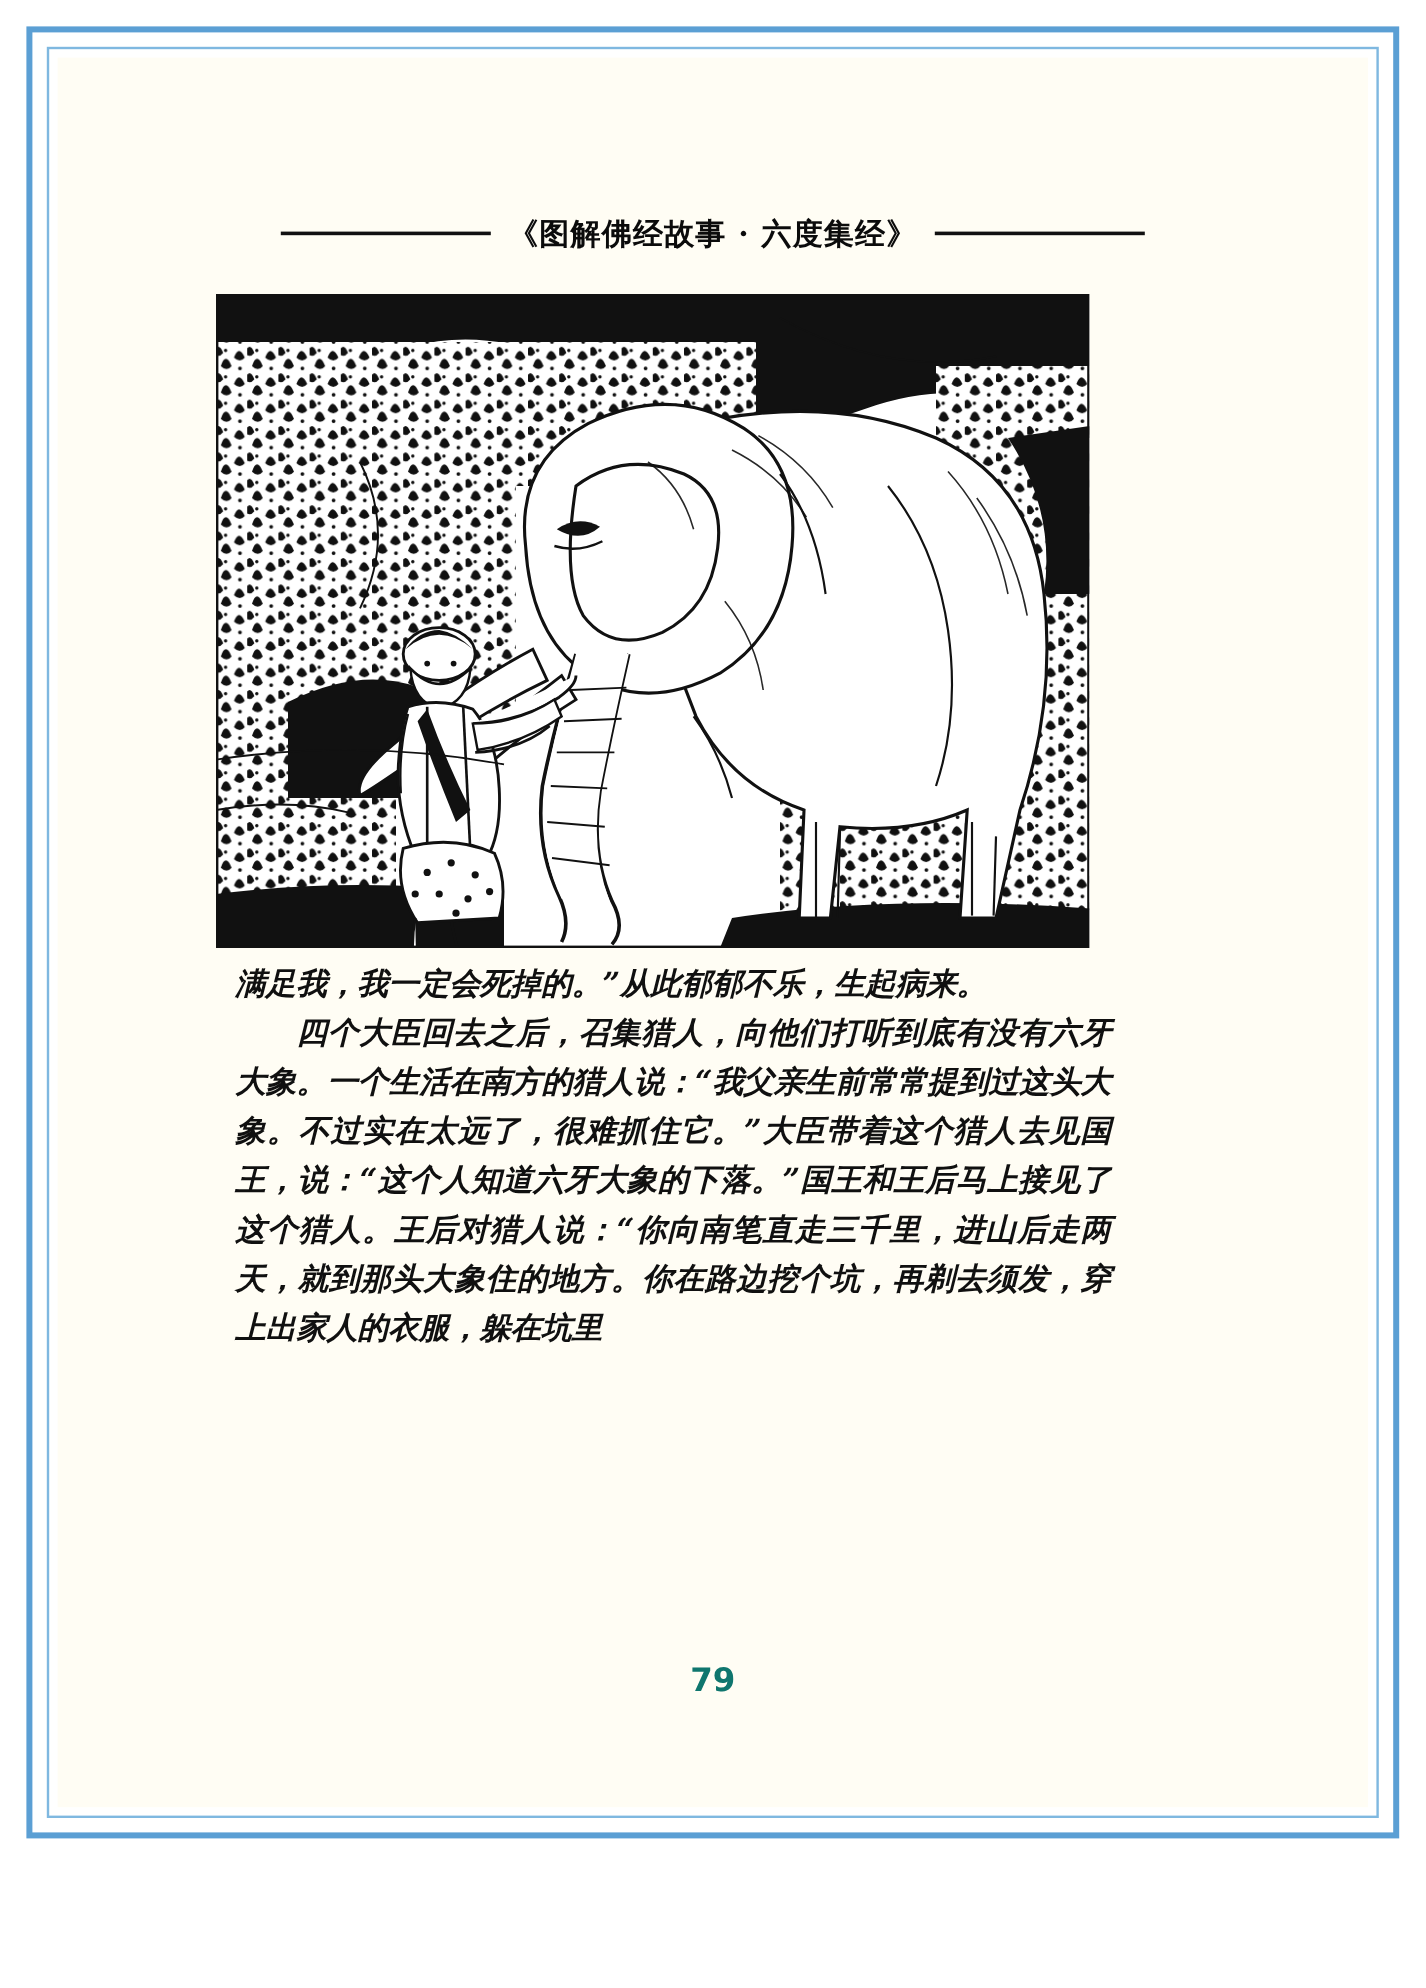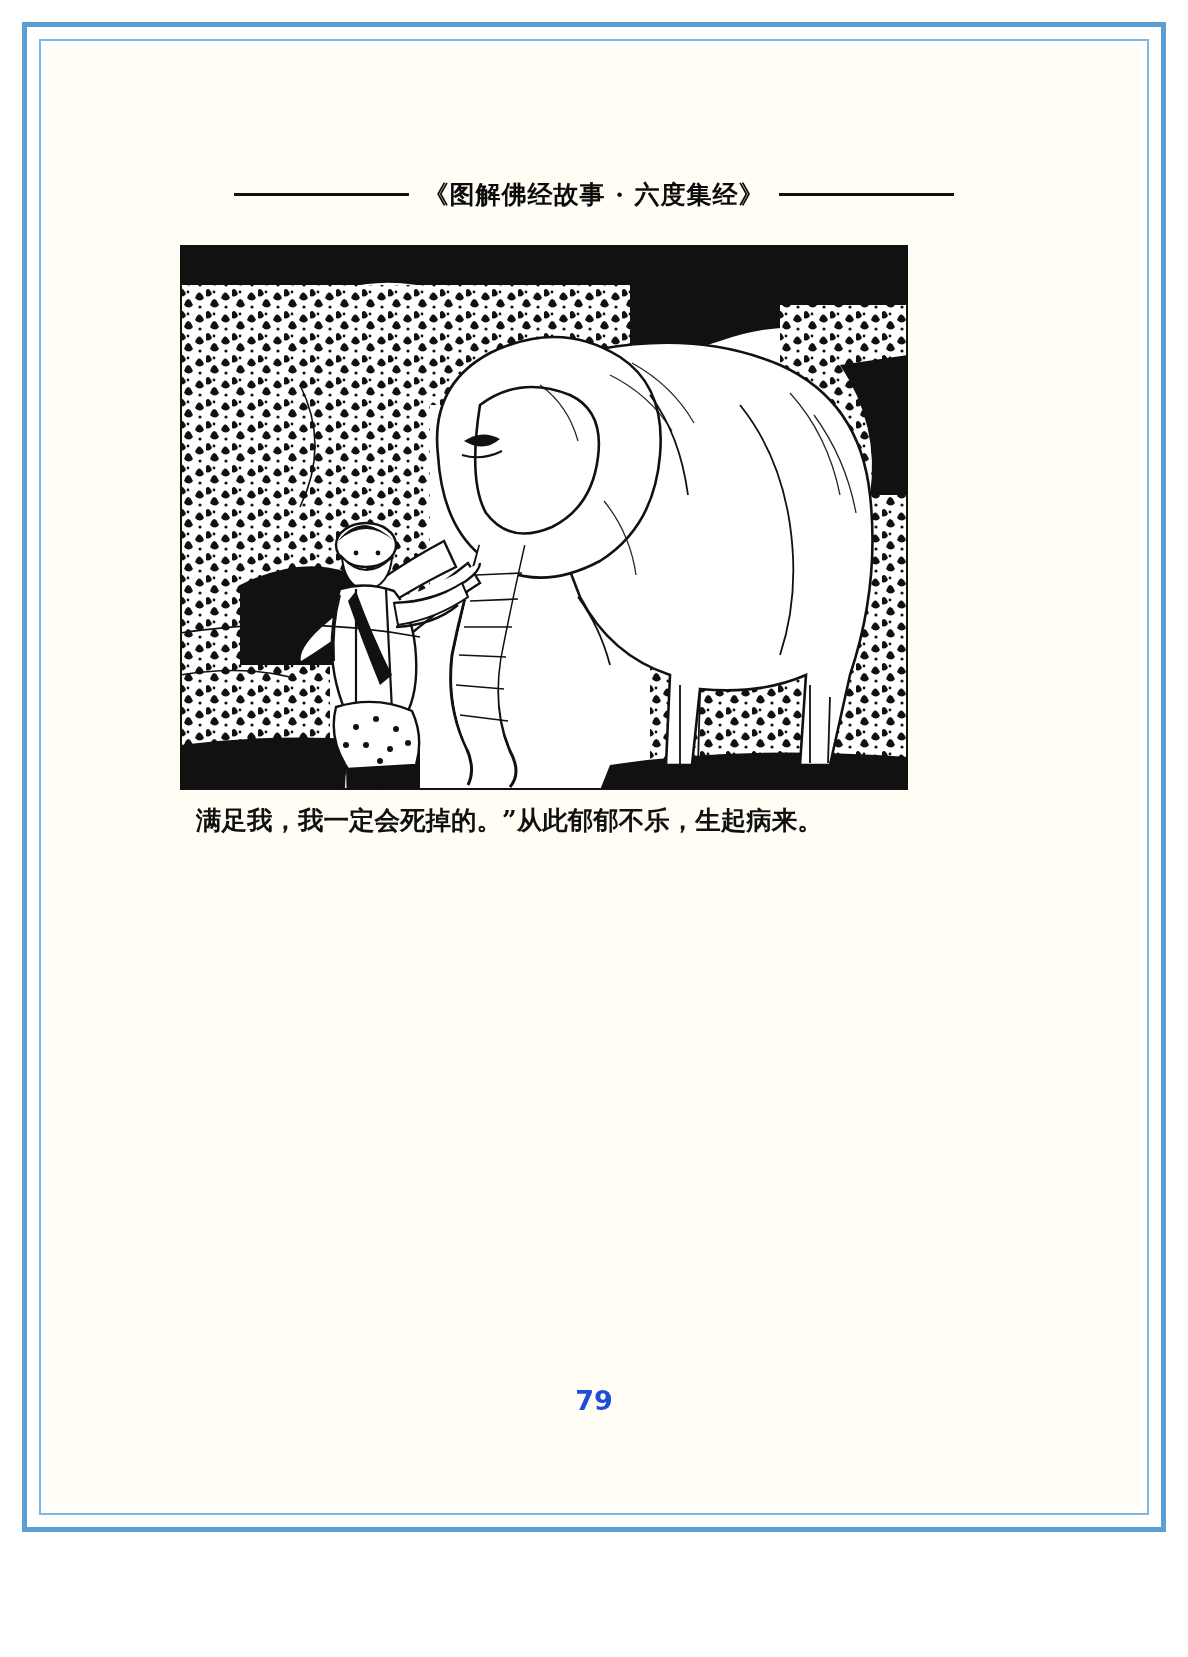--- a/index.html
+++ b/index.html
@@ -98,34 +98,35 @@
     line-height: 41px;
     font-weight: bold;
     color: #101010;
     text-align: justify;
   }
   .para {
     margin: 0 0 0 0;
     text-indent: 0;
     white-space: pre-wrap;
     word-break: break-all;
+    font-style: italic;
   }
   .para.indent { text-indent: 51px; }
 
   
   .page-number {
     position: absolute;
     left: 0;
     right: 0;
     top: 1385px;
     text-align: center;
     font-family: "DejaVu Sans", sans-serif;
     font-size: 27px;
     font-weight: bold;
-    color: #1d4ed8;
+    color: #0f766e;
   }
 </style>
 </head>
 <body>
 
 <div class="page">
 
   <div class="border-outer"></div>
   <div class="border-inner"></div>
   <div class="paper"></div>
@@ -279,17 +280,18 @@
         </g>
 
         <rect x="1" y="1" width="726" height="543" fill="none" stroke="#111" stroke-width="2"></rect>
       </g>
     </svg>
 
   </div>
 
   <div class="body-text">
     <p class="para">满足我，我一定会死掉的。”从此郁郁不乐，生起病来。</p>
+    <p class="para indent">四个大臣回去之后，召集猎人，向他们打听到底有没有六牙大象。一个生活在南方的猎人说：“我父亲生前常常提到过这头大象。不过实在太远了，很难抓住它。”大臣带着这个猎人去见国王，说：“这个人知道六牙大象的下落。”国王和王后马上接见了这个猎人。王后对猎人说：“你向南笔直走三千里，进山后走两天，就到那头大象住的地方。你在路边挖个坑，再剃去须发，穿上出家人的衣服，躲在坑里</p>
   </div>
 
   <div class="page-number">79</div>
 
 </div>
 
 </body></html>

